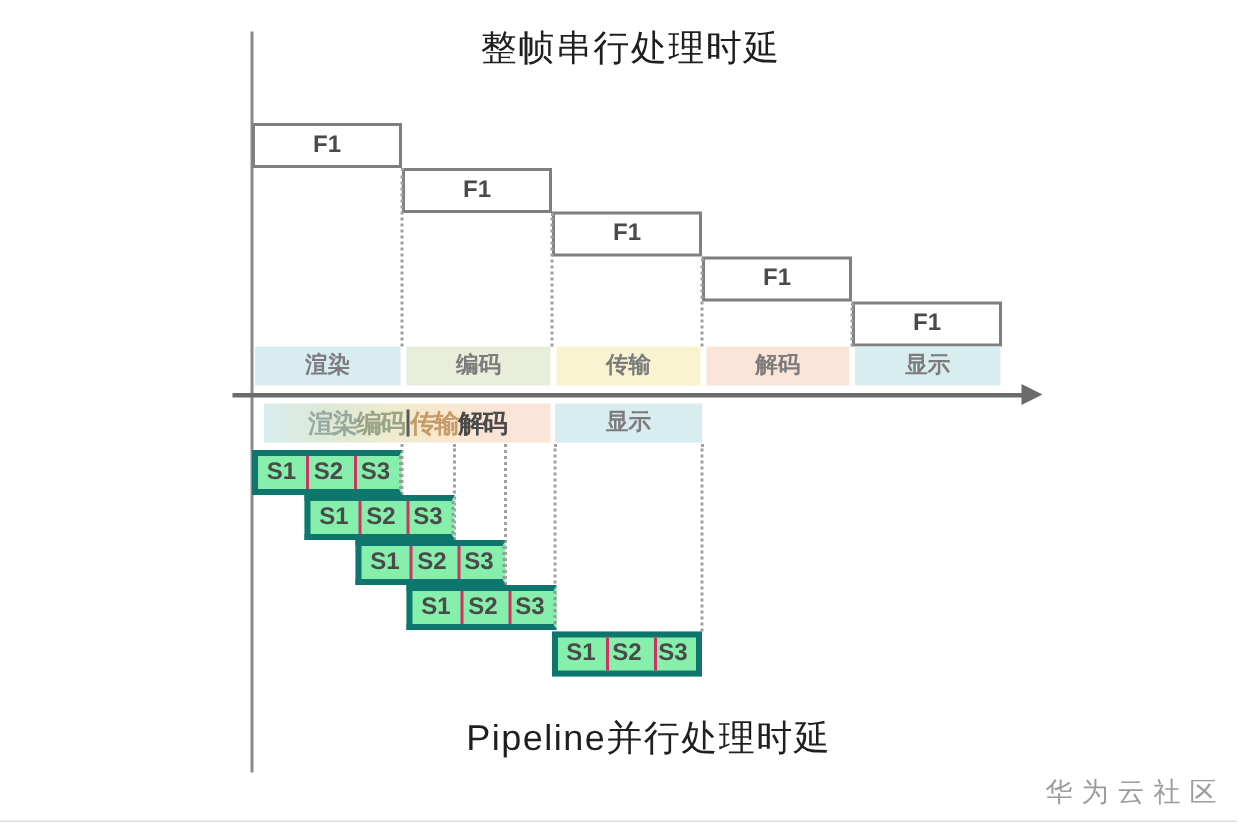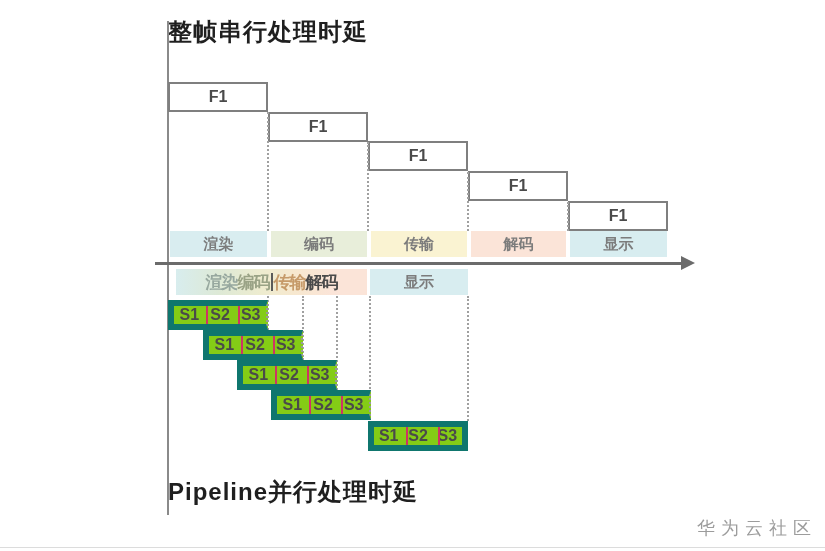--- a/index.html
+++ b/index.html
@@ -1,25 +1,25 @@
 <!DOCTYPE html>
 <html><head>
 <meta charset="utf-8">
 <style>
   html,body{margin:0;padding:0;background:#ffffff;}
   .canvas{
     position:relative;width:825px;height:551px;background:#ffffff;
     font-family:"Liberation Sans",sans-serif;overflow:hidden;
   }
   .title{
-    position:absolute;left:168px;width:505px;text-align:left;
-    font-size:24px;font-weight:bold;color:#1f1f1f;letter-spacing:1px;
+    position:absolute;left:168px;width:505px;text-align:center;
+    font-size:24px;font-weight:normal;color:#1f1f1f;letter-spacing:1px;
   }
   .serial-title{top:16px;}
-  .pipeline-title{top:476px;}
+  .pipeline-title{top:476px;padding-left:12px;}
   .vaxis{position:absolute;left:167px;top:21px;width:2px;height:494px;background:#8a8a8a;}
   .haxis{position:absolute;left:155px;top:262px;width:528px;height:3px;background:#6b6b6b;}
   .haxis-head{
     position:absolute;left:681px;top:256px;width:0;height:0;
     border-left:14px solid #6b6b6b;border-top:7px solid transparent;border-bottom:7px solid transparent;
   }
   .fbox{
     position:absolute;width:100px;height:30px;background:#ffffff;
     border:2px solid #7f7f7f;box-sizing:border-box;
     display:flex;align-items:center;justify-content:center;
@@ -39,22 +39,22 @@
     background:linear-gradient(90deg,#d8edee 0%,#dde9d6 22%,#eeeccf 45%,#f7e8cf 62%,#fbe4d8 82%,#fbe4d8 100%);
     display:flex;align-items:center;justify-content:center;
     font-size:17px;font-weight:bold;letter-spacing:-1px;
   }
   .m-render{color:#97a89f;}
   .m-encode{color:#9aa386;}
   .m-transmit{color:#c69a69;}
   .m-decode{color:#4a4a4a;}
   .m-divider{display:inline-block;width:2px;height:18px;background:#5a5a5a;margin:0 1px;}
   .sbox{
-    position:absolute;width:100px;height:30px;background:#84cc16;
-    border:6px solid #0f766e;box-sizing:border-box;display:flex;
+    position:absolute;width:100px;height:30px;background:#86efac;
+    border:4px solid #0f766e;box-sizing:border-box;display:flex;
   }
   .sbox.dashed-right{border-right:2px dotted #9a9a9a;}
   .scell{
     flex:1;display:flex;align-items:center;justify-content:center;
     font-size:16px;font-weight:bold;color:#4a4a4a;
   }
   .ssep{position:absolute;top:0;bottom:0;width:2px;}
   .ssep.p1{left:32px;}
   .ssep.p2{left:64px;}
   .watermark{

